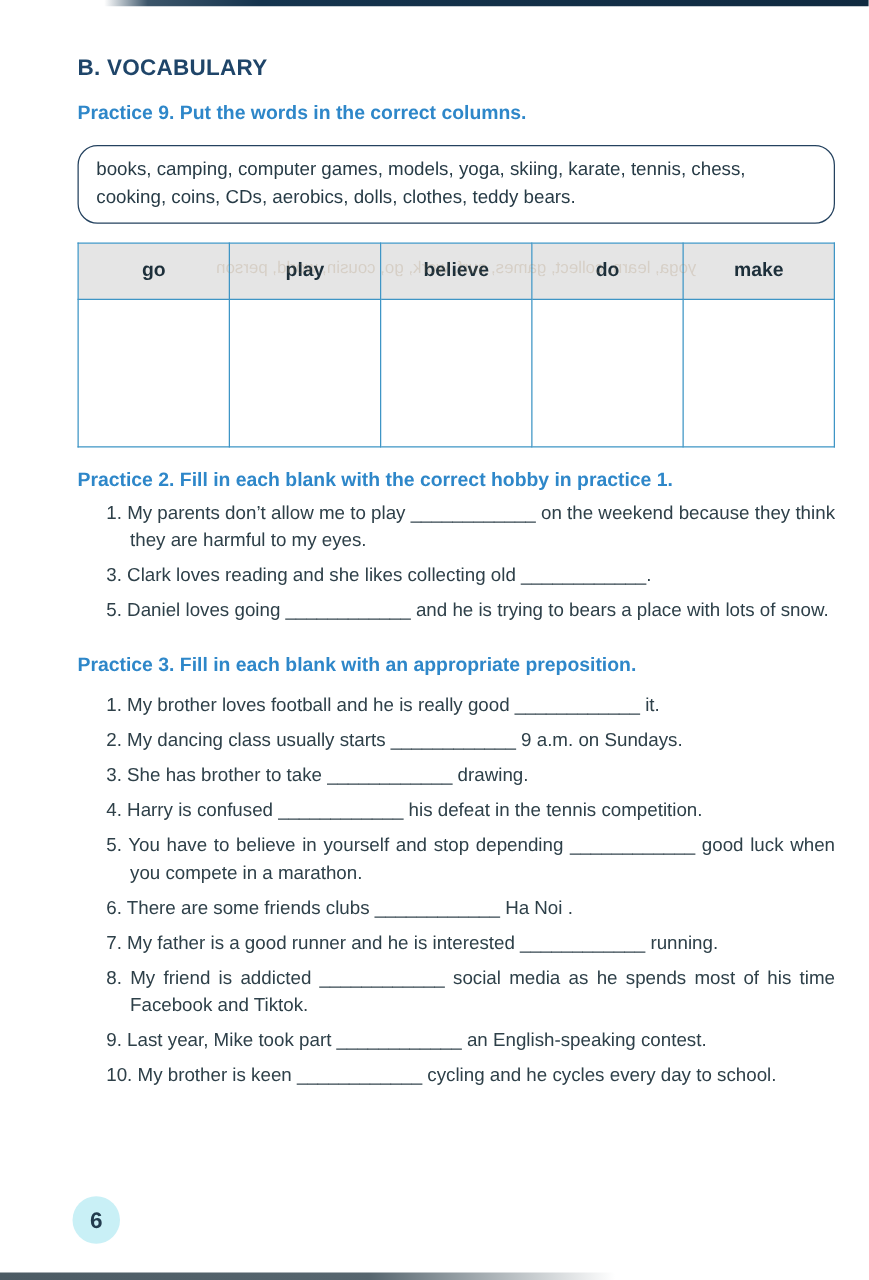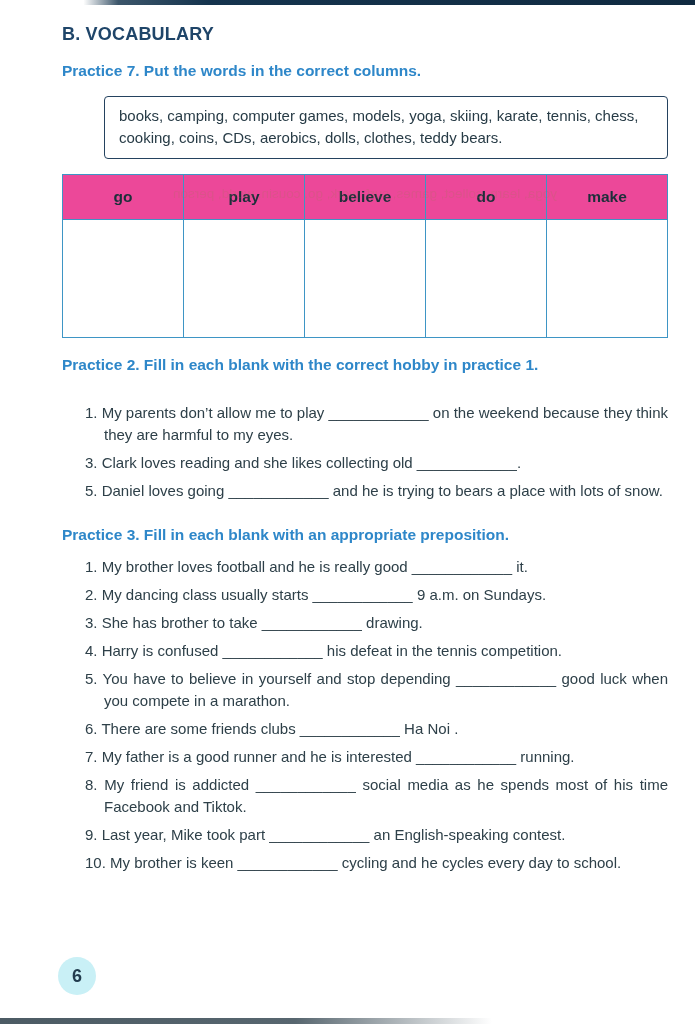--- a/index.html
+++ b/index.html
@@ -16,50 +16,49 @@
     background:linear-gradient(to right,
       rgba(26,56,80,0) 0%, rgba(26,56,80,0) 12%,
       rgba(26,56,80,0.85) 17%, #15344e 30%, #102a40 100%);
   }
   .bottom-edge{
     position:absolute;bottom:0;left:0;width:492px;height:6px;
     background:linear-gradient(to right,#4c5b64 0%,#57666f 60%,rgba(87,102,111,0) 100%);
   }
   .content{padding:0 27px 0 62px;}
   h1.section-title{
-    margin:0;padding-top:24px;
+    margin:0;padding-top:44px;
     font-size:18px;font-weight:bold;color:#1f4569;letter-spacing:.2px;
   }
   h2.practice-title{
     margin:18px 0 0;font-size:15.5px;font-weight:bold;color:#2e87c9;
   }
   h2.first{margin-top:17px;}
   .word-box{
     margin-top:16px;
-    border:1.6px solid #24425f;border-radius:4px;
+    border:1.6px solid #24425f;border-radius:16px;
     padding:8px 12px 9px 14px;
-    margin-left:42px;
   }
   .word-box p{margin:0;font-size:15px;line-height:22px;color:#273b46;}
   .table-wrap{position:relative;margin-top:15px;}
   table{width:100%;border-collapse:collapse;table-layout:fixed;}
   th,td{border:1.6px solid #3e95c5;}
   th{
-    background:#ec4899;height:42px;
+    background:#e5e5e5;height:42px;
     font-size:15.5px;font-weight:bold;color:#1d2f3a;text-align:center;
   }
   td{height:115px;background:#ffffff;}
   .ghost{
     position:absolute;top:12px;left:18px;right:18px;
     transform:scaleX(-1);
     color:#9d7a50;opacity:.20;
     font-size:13.5px;text-align:center;
     white-space:nowrap;overflow:hidden;pointer-events:none;
   }
-  .items{margin-top:28px;}
+  .items{margin-top:6px;}
   .items.p3{margin-top:12px;}
   p.item{
     margin:0 0 6px;
     padding-left:42px;text-indent:-19px;
     font-size:15px;line-height:22px;
     text-align:justify;color:#2e4049;
   }
   .page-number{
     position:absolute;left:58px;top:957px;
     width:38px;height:38px;border-radius:50%;
@@ -70,21 +69,21 @@
 </style>
 </head>
 <body>
 
 <div class="top-edge"></div>
 
 <div class="content">
 
   <h1 class="section-title">B. VOCABULARY</h1>
 
-  <h2 class="practice-title first">Practice 7. Put the words in the correct columns.</h2>
+  <h2 class="practice-title first">Practice 9. Put the words in the correct columns.</h2>
 
   <div class="word-box">
     <p>books, camping, computer games, models, yoga, skiing, karate, tennis, chess, cooking, coins, CDs, aerobics, dolls, clothes, teddy bears.</p>
   </div>
 
   <div class="table-wrap">
     <table>
       <thead>
         <tr>
           <th>go</th>

